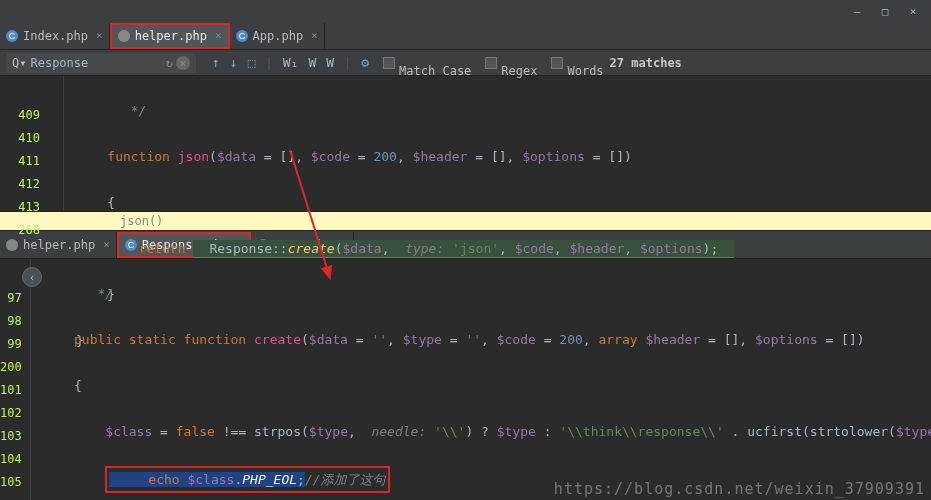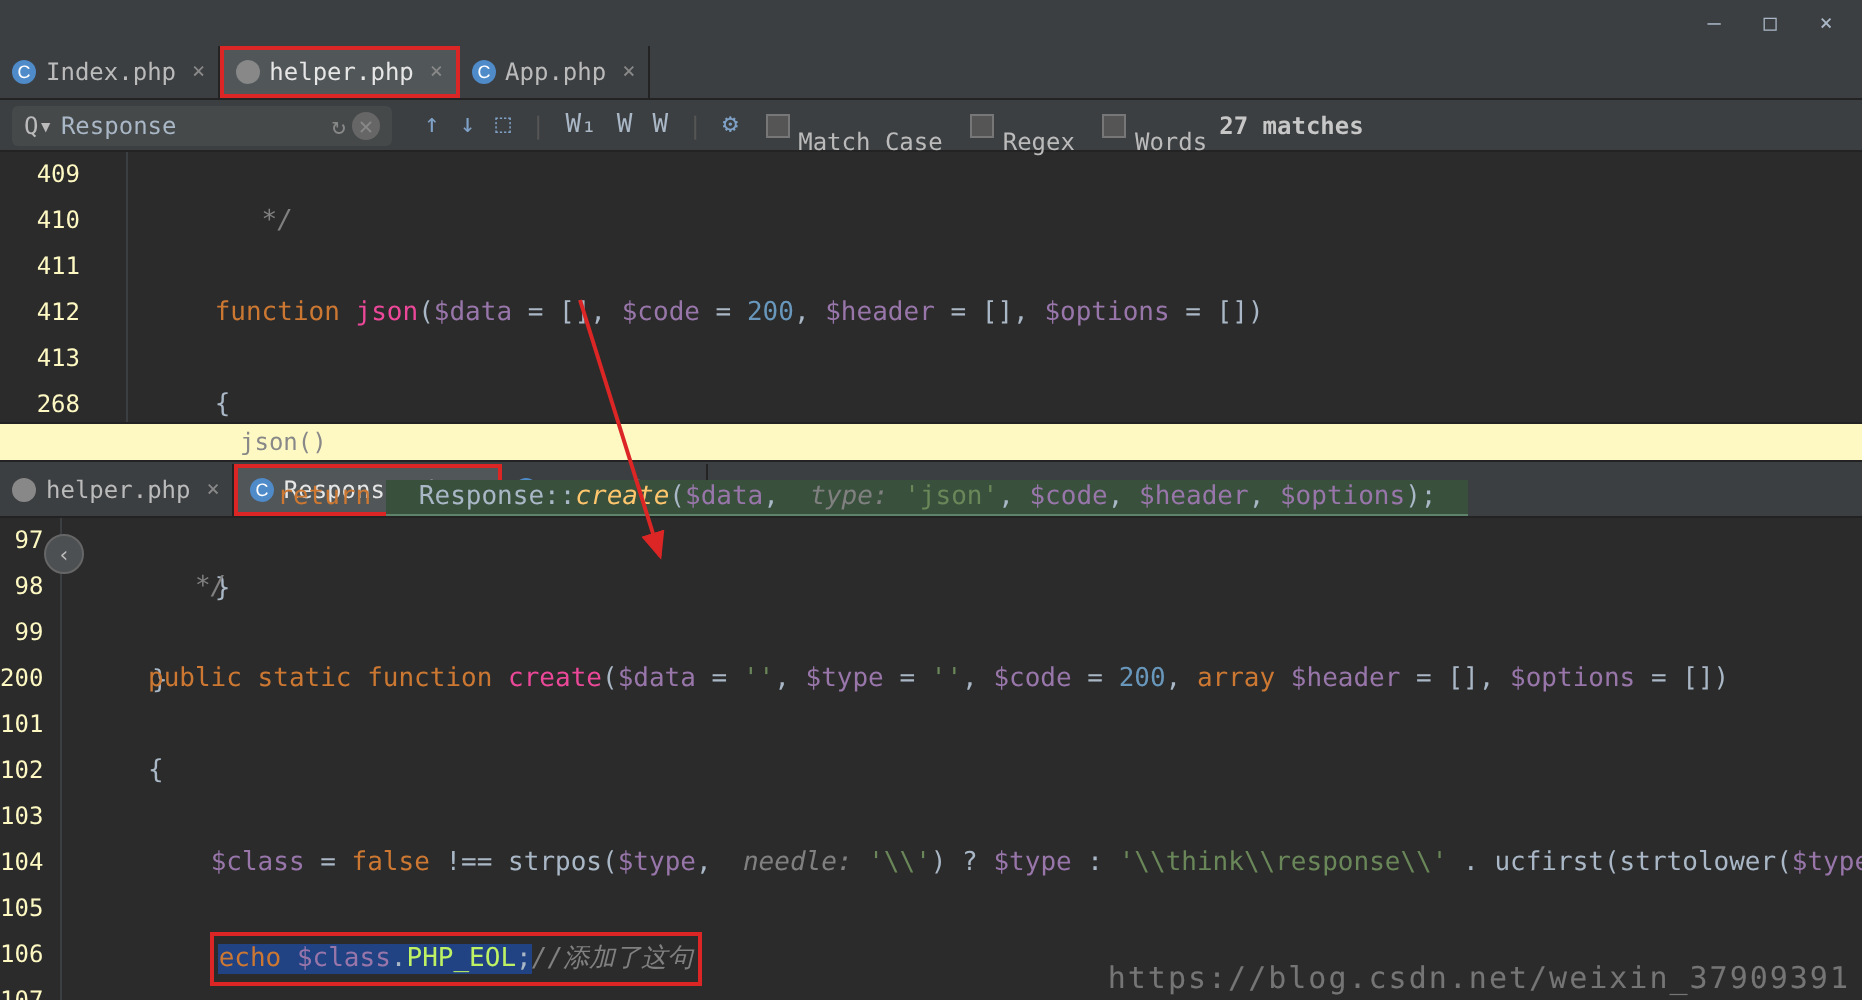--- a/index.html
+++ b/index.html
@@ -53,37 +53,37 @@
 .find-arrows span{color:#888; font-size:12px;}
 .clear-btn{width:14px;height:14px;border-radius:50%;background:#666;color:#333;display:flex;align-items:center;justify-content:center;font-size:9px;}
 .toolbar-icons{display:flex;gap:10px;align-items:center;margin-left:10px;}
 .tb-ico{color:#7fa1c7;font-size:13px;}
 .tb-sep{color:#555;}
 .chk-group{display:flex;align-items:center;gap:4px;margin-left:8px;}
 .chk{width:12px;height:12px;background:#555;border:1px solid #777;}
 .chk-label{font-size:12px;color:#bbb;margin-top:16px;}
 .matches{color:#c7c7c7;margin-left:0;font-weight:bold;font-size:12px;}
 .editor-pane { position: relative; display:flex;}
-.gutter{width:48px;text-align:right;color:#fef9c3;padding-right:8px;font-size:12px;line-height:23px;user-select:none;}
+.gutter{width:48px;text-align:right;color:#bef264;padding-right:8px;font-size:12px;line-height:23px;user-select:none;margin-top:28px;}
 .gutter .ln{height:23px;}
 .fold-col{width:16px;border-right:1px solid #3c3f41;}
 .code{flex:1;font-size:13px;line-height:23px;padding-left:12px;white-space:pre;}
 .code .line{height:23px;}
 .kw{color:#cc7832;}
 .fn{color:#ec4899;}
 .fni{color:#ffc66d;font-style:italic;}
 .var{color:#9876aa;}
 .num{color:#6897bb;}
 .str{color:#6a8759;}
 .cmt{color:#808080;font-style:italic;}
 .param{color:#808080;font-style:italic;}
 .hl-call{background:#38503c;border-bottom:1px solid #5f826b;padding:1px 16px;}
 .hl-echo{background:#214283;}
-.hl-echo .kw{color:#cc7832;}
-.const{color:#bef264;}
+.hl-echo .kw{color:#cc7832;margin-left:39px;}
+.const{color:#fef9c3;font-style:italic;}
 .breadcrumb{height:20px;background:#fef9c3;color:#888;font-size:12px;padding-left:120px;display:flex;align-items:center;border-top:1px solid #232323;border-bottom:1px solid #232323;}
 .red-line-box{border:2px solid #dc2626;display:inline-block;padding:0 2px;}
 .arrow-svg{position:absolute;left:280px;top:140px;pointer-events:none;z-index:5;}
 .watermark{position:absolute;right:6px;bottom:2px;color:rgba(255,255,255,0.35);font-size:15px;font-family:monospace;letter-spacing:1px;}
 .nav-chevron{position:absolute;left:22px;top:267px;width:20px;height:20px;border-radius:50%;background:#4c5052;display:flex;align-items:center;justify-content:center;color:#bbb;font-size:11px;border:1px solid #666;z-index:3;}
 </style>
 </head>
 <body>
 
 <div class="titlebar">

